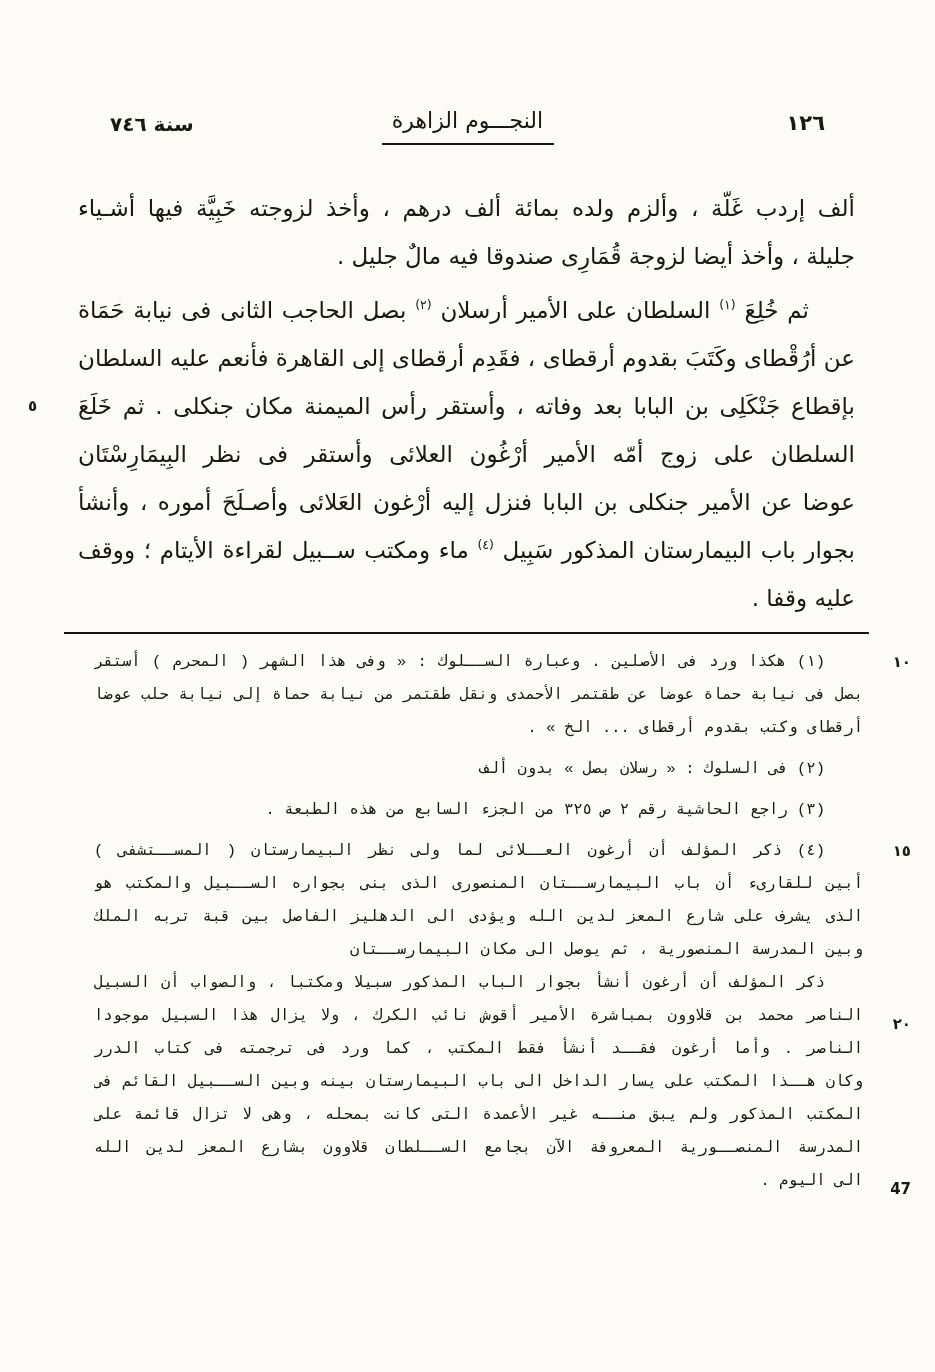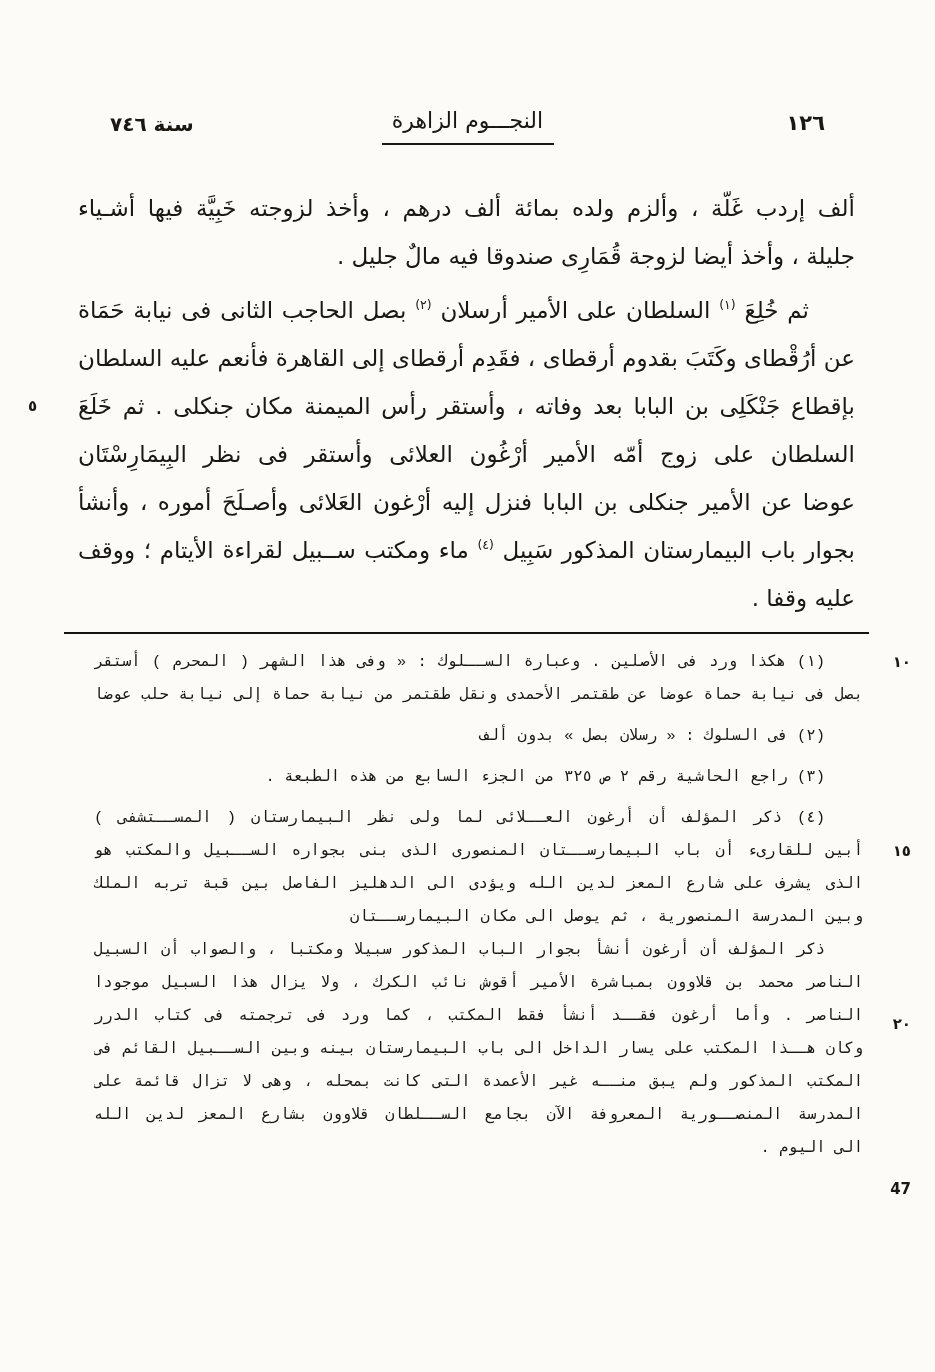--- a/index.html
+++ b/index.html
@@ -115,20 +115,21 @@
     <div class="line para-end">عليه وقفا .</div>
   </main>
 
   <div class="rule"></div>
 
   <section class="footnotes">
 
     <div class="fn">
       <div class="fline first">(١) هكذا ورد فى الأصلين . وعبارة الســلوك : « وفى هذا الشهر ( المحرم ) أستقر الأمير رسلان</div>
       <div class="fline">بصل فى نيابة حماة عوضا عن طقتمر الأحمدى ونقل طقتمر من نيابة حماة إلى نيابة حلب عوضا عن الأمير</div>
+      <div class="fline last">أرقطاى وكتب بقدوم أرقطاى ... الخ » .</div>
     </div>
 
     <div class="fn">
       <div class="fline first last">(٢) فى السلوك : « رسلان بصل » بدون ألف</div>
     </div>
 
     <div class="fn">
       <div class="fline first last">(٣) راجع الحاشية رقم ٢ ص ٣٢٥ من الجزء السابع من هذه الطبعة .</div>
     </div>
 

